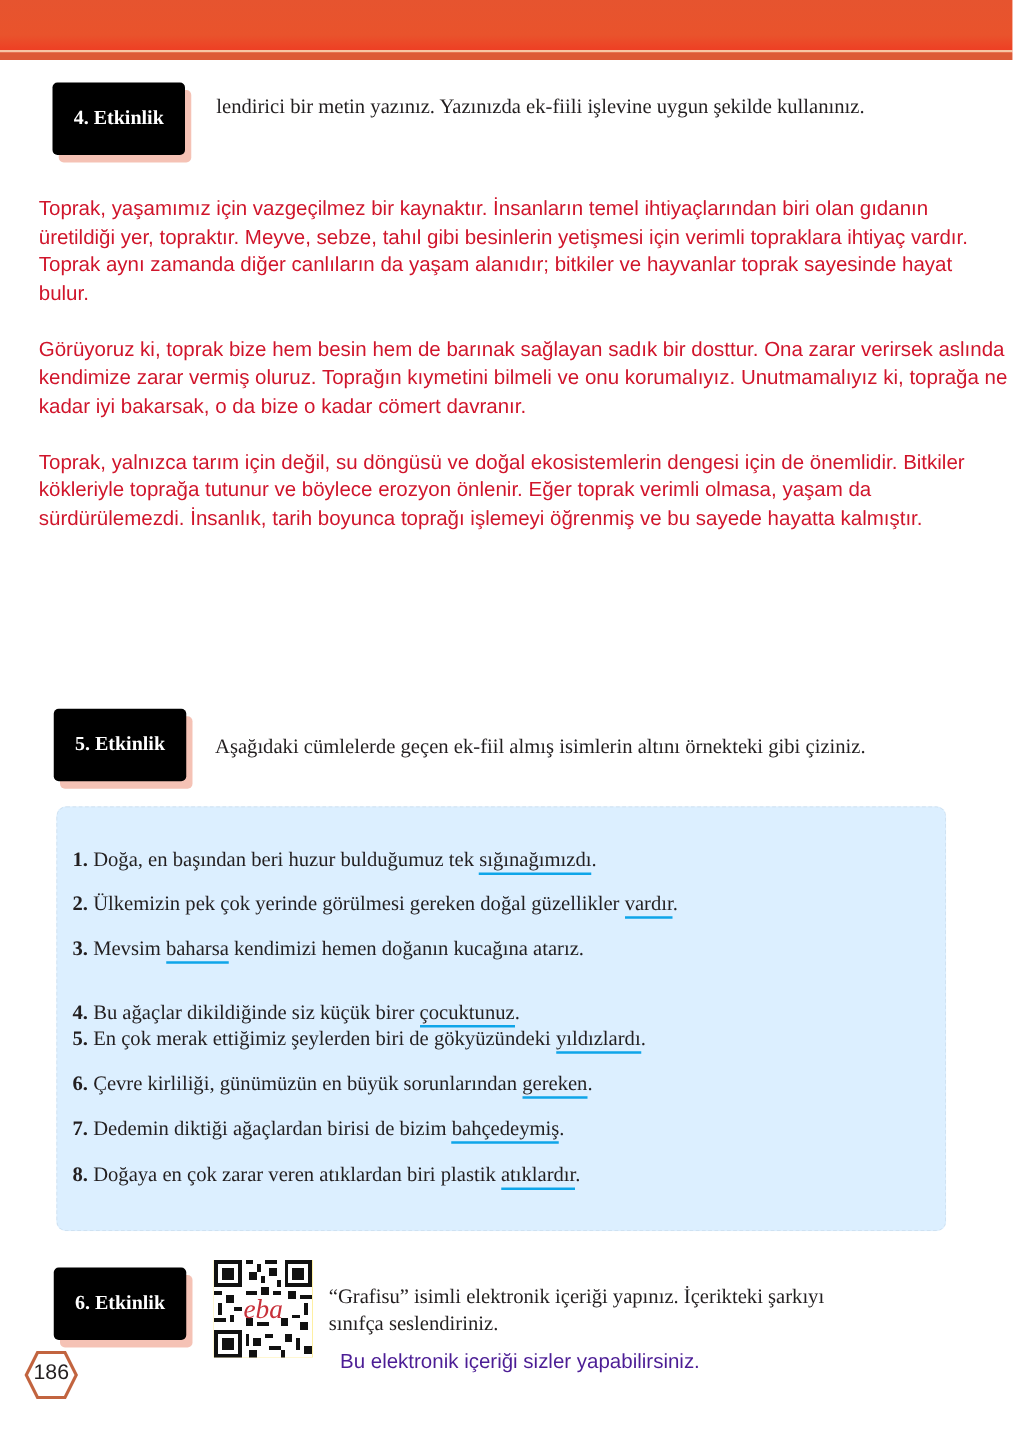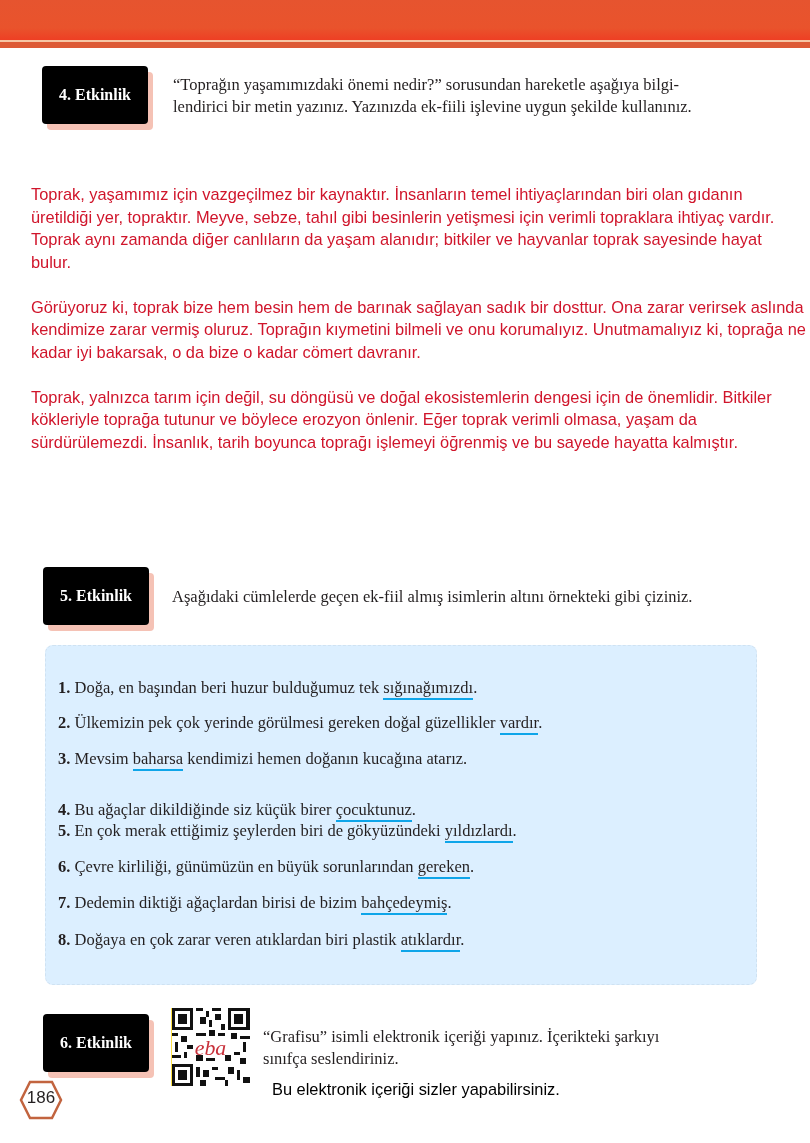--- a/index.html
+++ b/index.html
@@ -77,25 +77,24 @@
 <body>
 
 <div class="top-banner">
   <div class="bar-dark"></div>
   <div class="line-light"></div>
   <div class="bar-bottom"></div>
 </div>
 
 <div class="activity-badge" style="left:42px; top:66px;">4. Etkinlik</div>
 <div class="instruction" style="left:173px; top:74px; width:600px;">
-  <div>“Toprağın yaşamımızdaki önemi nedir?” sorusundan hareketle aşağıya bilgi-</div>
   <div>lendirici bir metin yazınız. Yazınızda ek-fiili işlevine uygun şekilde kullanınız.</div>
 </div>
 
-<div class="answer" style="top:156px;margin-top:27px;">
+<div class="answer" style="top:156px;">
   <p>Toprak, yaşamımız için vazgeçilmez bir kaynaktır. İnsanların temel ihtiyaçlarından biri olan gıdanın üretildiği yer, topraktır. Meyve, sebze, tahıl gibi besinlerin yetişmesi için verimli topraklara ihtiyaç vardır. Toprak aynı zamanda diğer canlıların da yaşam alanıdır; bitkiler ve hayvanlar toprak sayesinde hayat bulur.</p>
   <p>Görüyoruz ki, toprak bize hem besin hem de barınak sağlayan sadık bir dosttur. Ona zarar verirsek aslında kendimize zarar vermiş oluruz. Toprağın kıymetini bilmeli ve onu korumalıyız. Unutmamalıyız ki, toprağa ne kadar iyi bakarsak, o da bize o kadar cömert davranır.</p>
   <p>Toprak, yalnızca tarım için değil, su döngüsü ve doğal ekosistemlerin dengesi için de önemlidir. Bitkiler kökleriyle toprağa tutunur ve böylece erozyon önlenir. Eğer toprak verimli olmasa, yaşam da sürdürülemezdi. İnsanlık, tarih boyunca toprağı işlemeyi öğrenmiş ve bu sayede hayatta kalmıştır.</p>
 </div>
 
 <div class="activity-badge" style="left:43px; top:567px;">5. Etkinlik</div>
 <div class="instruction" style="left:172px; top:586px; width:600px; white-space:nowrap;">Aşağıdaki cümlelerde geçen ek-fiil almış isimlerin altını örnekteki gibi çiziniz.</div>
 
 <div class="sentence-box"></div>
 
@@ -176,20 +175,20 @@
         <rect x="17" y="23" width="1" height="2"></rect>
     </g>
     <text x="12.5" y="15" text-anchor="middle" font-family="Liberation Serif, serif" font-style="italic" font-size="7" fill="#c8303a">eba</text>
   </svg>
 </div>
 
 <div class="instruction" style="left:263px; top:1026px; width:460px;">
   <div>“Grafisu” isimli elektronik içeriği yapınız. İçerikteki şarkıyı</div>
   <div>sınıfça seslendiriniz.</div>
 </div>
-<div style="position:absolute; left:272px; top:1080px; font-family:'Liberation Sans', sans-serif; font-size:16.4px; color:#000000; white-space:nowrap;">Bu elektronik içeriği sizler yapabilirsiniz.</div>
+<div style="position:absolute; left:272px; top:1080px; font-family:'Liberation Sans', sans-serif; font-size:16.4px; color:#4c1d95; white-space:nowrap;">Bu elektronik içeriği sizler yapabilirsiniz.</div>
 
 <div class="page-num">
   <svg viewBox="0 0 44 40">
     <polygon points="11,2 33,2 42,20 33,38 11,38 2,20" fill="#ffffff" stroke="#c2643f" stroke-width="2.5"></polygon>
   </svg>
   <span>186</span>
 </div>
 
 </body></html>

